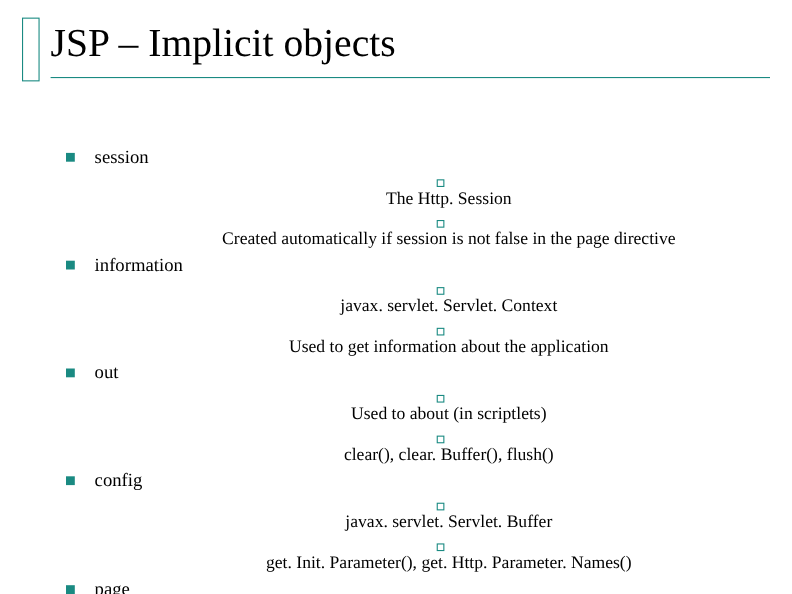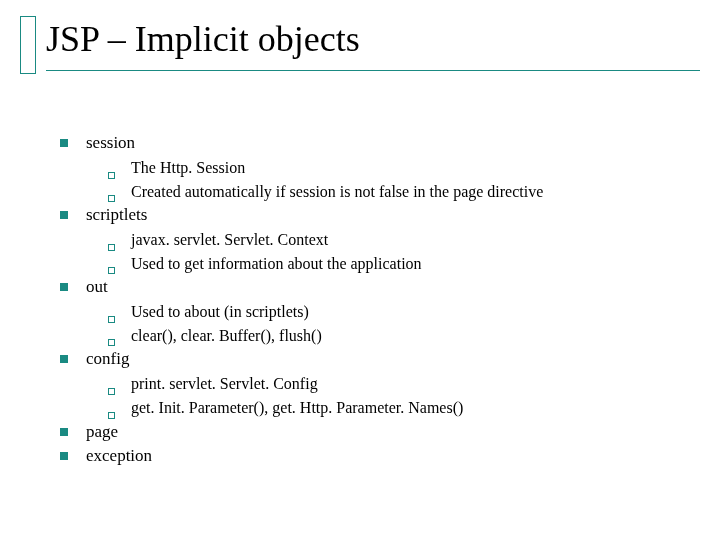--- a/index.html
+++ b/index.html
@@ -65,23 +65,24 @@
     background: #1a8a82;
     flex: 0 0 auto;
     margin-top: 7px;
     margin-right: 18px;
   }
   .l1 .content {
     flex: 1 1 auto;
   }
   .l2 {
     display: flex;
-    align-items: flex-end;
+    align-items: center;
     margin-left: 22px;
     margin-top: 2px;
+    flex-direction: column;
   }
   .l2 .bullet {
     width: 7px;
     height: 7px;
     border: 1px solid #1a8a82;
     box-sizing: border-box;
     background: #fff;
     flex: 0 0 auto;
     margin-top: 6px;
     margin-right: 16px;
@@ -115,21 +116,21 @@
         <div class="l2">
           <div class="bullet"></div>
           <div class="text">Created automatically if session is not false in the page directive</div>
         </div>
       </div>
     </div>
 
     <div class="l1">
       <div class="bullet"></div>
       <div class="content">
-        <div>scriptlets</div>
+        <div>information</div>
         <div class="l2">
           <div class="bullet"></div>
           <div class="text">javax. servlet. Servlet. Context</div>
         </div>
         <div class="l2">
           <div class="bullet"></div>
           <div class="text">Used to get information about the application</div>
         </div>
       </div>
     </div>
@@ -148,21 +149,21 @@
         </div>
       </div>
     </div>
 
     <div class="l1">
       <div class="bullet"></div>
       <div class="content">
         <div>config</div>
         <div class="l2">
           <div class="bullet"></div>
-          <div class="text">print. servlet. Servlet. Config</div>
+          <div class="text">javax. servlet. Servlet. Buffer</div>
         </div>
         <div class="l2">
           <div class="bullet"></div>
           <div class="text">get. Init. Parameter(), get. Http. Parameter. Names()</div>
         </div>
       </div>
     </div>
 
     <div class="l1">
       <div class="bullet"></div>

